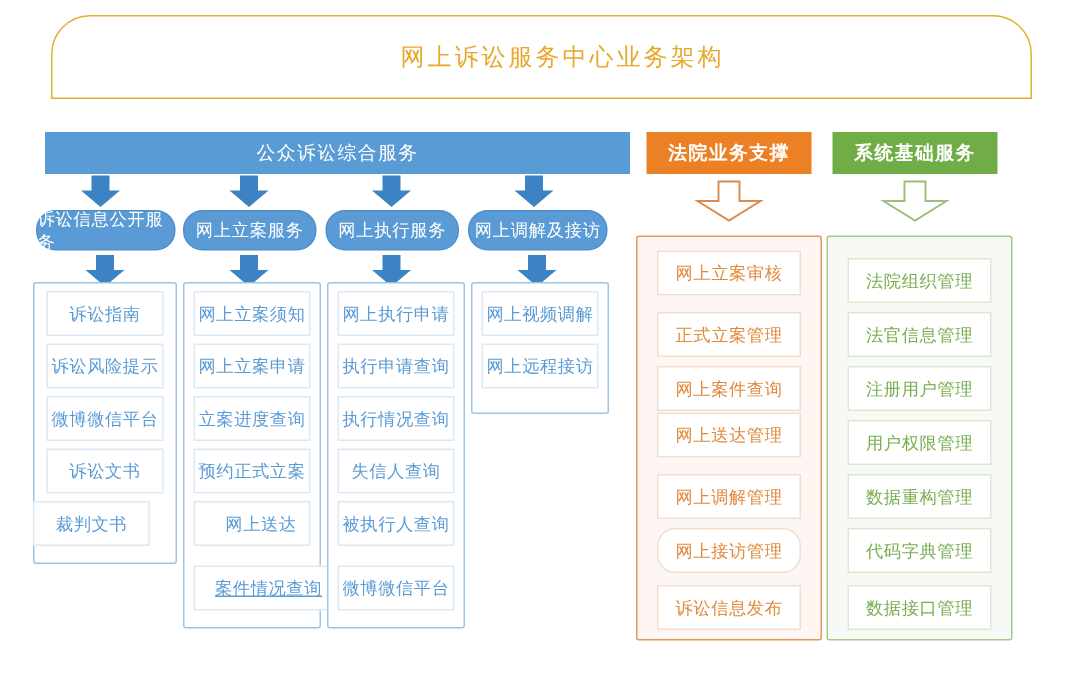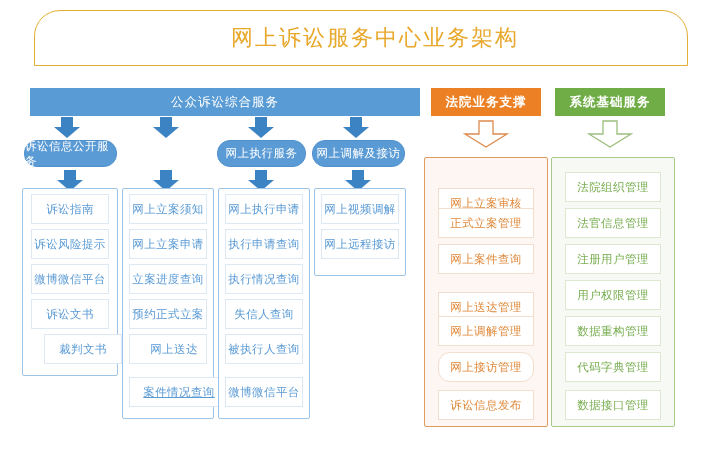--- a/index.html
+++ b/index.html
@@ -17,21 +17,21 @@
     position:absolute;left:34px;top:10px;width:654px;height:56px;
     border:1.5px solid #E3AE33;
     border-radius:26px 26px 0 0;
     border-bottom:1px solid #E3AE33;
     box-sizing:border-box;
     display:flex;align-items:center;justify-content:center;
     background:#ffffff;
   }
   .title-text{
     color:#E8A82B;
-    font-size:22px;
+    font-size:16px;
     letter-spacing:2px;
     font-weight:400;
     margin-left:28px;
   }
 
   
   .hdr{
     position:absolute;height:28px;box-sizing:border-box;
     display:flex;align-items:center;justify-content:center;
     color:#ffffff;font-size:12.5px;letter-spacing:1px;
@@ -109,20 +109,21 @@
   <div class="arrow-blue" style="left:248px;top:117px;">
     <div class="stem"></div>
       <div class="head"></div>
   </div>
   <div class="arrow-blue" style="left:343px;top:117px;">
     <div class="stem"></div>
       <div class="head"></div>
   </div>
 
   <div class="pill" style="left:24px;top:140px;width:93px;">诉讼信息公开服务</div>
+  <div class="pill" style="left:122px;top:140px;width:89px;">网上立案服务</div>
   <div class="pill" style="left:217px;top:140px;width:89px;">网上执行服务</div>
   <div class="pill" style="left:312px;top:140px;width:93px;">网上调解及接访</div>
 
   <div class="arrow-blue" style="left:57px;top:170px;">
     <div class="stem"></div>
       <div class="head"></div>
   </div>
   <div class="arrow-blue" style="left:153px;top:170px;">
     <div class="stem"></div>
       <div class="head"></div>
@@ -145,21 +146,21 @@
     <svg width="46" height="28" viewBox="0 0 46 28">
       <polygon points="16,1 30,1 30,14 44,14 23,27 2,14 16,14" fill="#ffffff" stroke="#9CBF7D" stroke-width="1.3"></polygon>
     </svg>
   </div>
 
   <div class="col-box" style="left:22px;top:188px;width:96px;height:188px;"></div>
   <div class="item" style="left:31px;top:194px;width:78px;height:30px;">诉讼指南</div>
   <div class="item" style="left:31px;top:229px;width:78px;height:30px;">诉讼风险提示</div>
   <div class="item" style="left:31px;top:264px;width:78px;height:30px;">微博微信平台</div>
   <div class="item" style="left:31px;top:299px;width:78px;height:30px;">诉讼文书</div>
-  <div class="item" style="left:44px;top:334px;width:78px;height:30px;">裁判文书</div>
+  <div class="item" style="left:22px;top:334px;width:78px;height:30px;">裁判文书</div>
 
   <div class="col-box" style="left:122px;top:188px;width:92px;height:231px;"></div>
   <div class="item" style="left:129px;top:194px;width:78px;height:30px;">网上立案须知</div>
   <div class="item" style="left:129px;top:229px;width:78px;height:30px;">网上立案申请</div>
   <div class="item" style="left:129px;top:264px;width:78px;height:30px;">立案进度查询</div>
   <div class="item" style="left:129px;top:299px;width:78px;height:30px;">预约正式立案</div>
   <div class="item" style="left:129px;top:334px;width:78px;height:30px;padding-left:12px;">网上送达</div>
   <div class="item" style="left:129px;top:377px;width:100px;height:30px;text-decoration:underline;">案件情况查询</div>
 
   <div class="col-box" style="left:218px;top:188px;width:92px;height:231px;"></div>
@@ -168,24 +169,24 @@
   <div class="item" style="left:225px;top:264px;width:78px;height:30px;">执行情况查询</div>
   <div class="item" style="left:225px;top:299px;width:78px;height:30px;">失信人查询</div>
   <div class="item" style="left:225px;top:334px;width:78px;height:30px;">被执行人查询</div>
   <div class="item" style="left:225px;top:377px;width:78px;height:30px;">微博微信平台</div>
 
   <div class="col-box" style="left:314px;top:188px;width:92px;height:88px;"></div>
   <div class="item" style="left:321px;top:194px;width:78px;height:30px;">网上视频调解</div>
   <div class="item" style="left:321px;top:229px;width:78px;height:30px;">网上远程接访</div>
 
   <div class="col-box orange" style="left:424px;top:157px;width:124px;height:270px;"></div>
-  <div class="item orange" style="left:438px;top:188px;width:96px;height:30px;">网上立案审核</div>
+  <div class="item orange" style="left:438px;top:167px;width:96px;height:30px;">网上立案审核</div>
   <div class="item orange" style="left:438px;top:208px;width:96px;height:30px;">正式立案管理</div>
   <div class="item orange" style="left:438px;top:244px;width:96px;height:30px;">网上案件查询</div>
-  <div class="item orange" style="left:438px;top:292px;width:96px;height:30px;">网上送达管理</div>
+  <div class="item orange" style="left:438px;top:275px;width:96px;height:30px;">网上送达管理</div>
   <div class="item orange" style="left:438px;top:316px;width:96px;height:30px;">网上调解管理</div>
   <div class="item orange" style="left:438px;top:352px;width:96px;height:30px;border-radius:12px;">网上接访管理</div>
   <div class="item orange" style="left:438px;top:390px;width:96px;height:30px;">诉讼信息发布</div>
 
   <div class="col-box green" style="left:551px;top:157px;width:124px;height:270px;"></div>
   <div class="item green" style="left:565px;top:172px;width:96px;height:30px;">法院组织管理</div>
   <div class="item green" style="left:565px;top:208px;width:96px;height:30px;">法官信息管理</div>
   <div class="item green" style="left:565px;top:244px;width:96px;height:30px;">注册用户管理</div>
   <div class="item green" style="left:565px;top:280px;width:96px;height:30px;">用户权限管理</div>
   <div class="item green" style="left:565px;top:316px;width:96px;height:30px;">数据重构管理</div>

